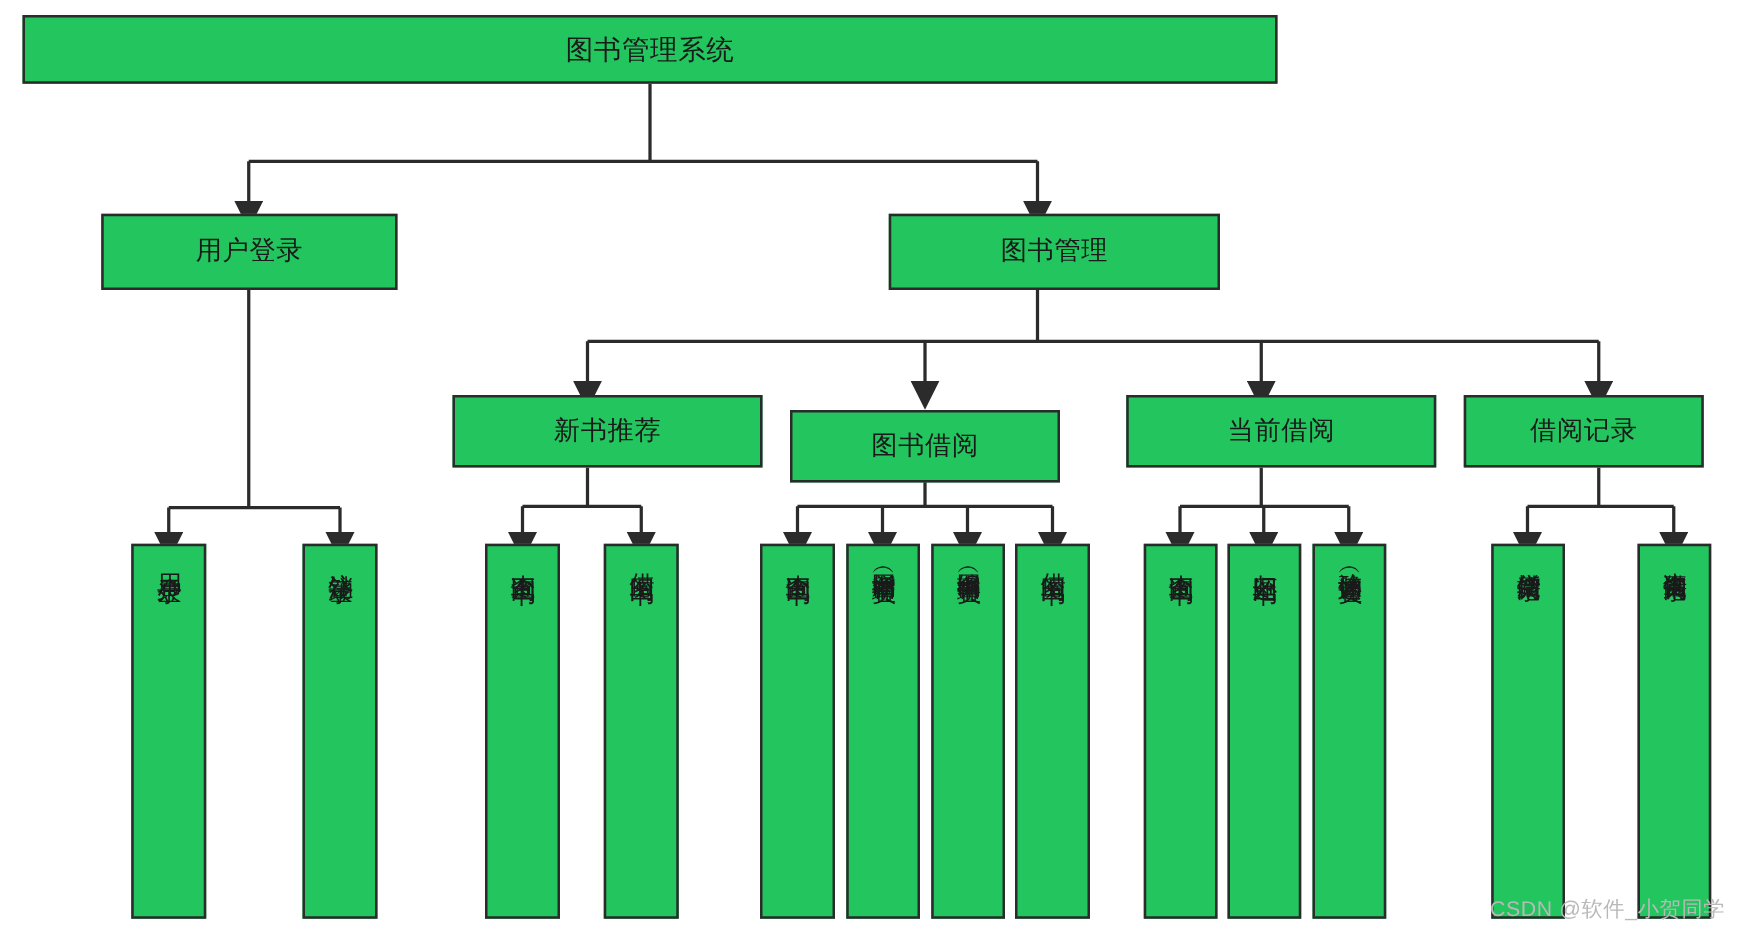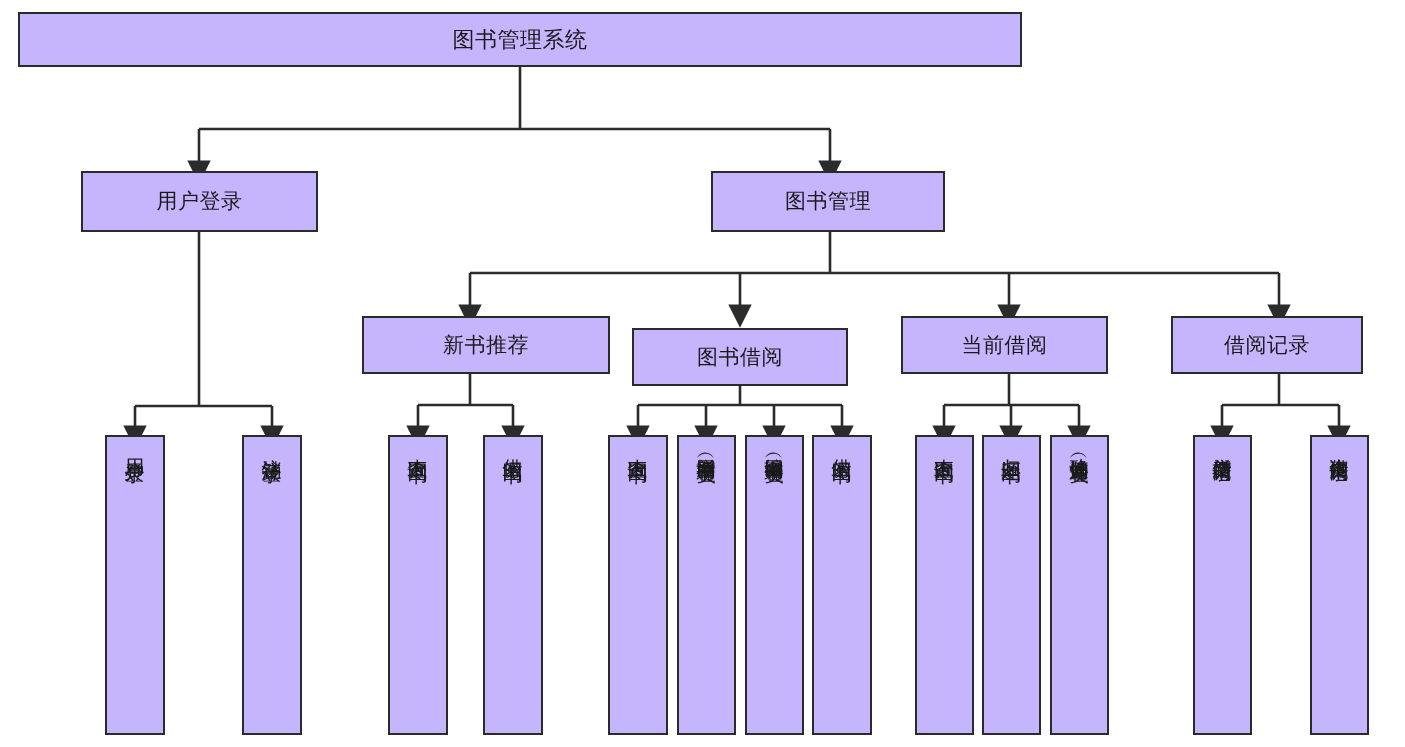--- a/index.html
+++ b/index.html
@@ -22,21 +22,21 @@
     position: absolute;
     left: 0;
     top: 0;
     width: 1405px;
     height: 747px;
     pointer-events: none;
   }
   .node {
     position: absolute;
     box-sizing: border-box;
-    background: #c4b5fd;
+    background: #22c55e;
     border: 2px solid #2b2b2b;
     display: flex;
     align-items: center;
     justify-content: center;
     color: #1a1a1a;
   }
   .node-label {
     display: block;
     text-align: center;
     line-height: 1.18;
@@ -135,33 +135,33 @@
   </svg>
 
   <div class="node horiz root" style="left:18px; top:12px; width:1004px; height:55px;">
     <span class="node-label">图书管理系统</span>
   </div>
 
   <div class="node horiz" style="left:81px; top:171px; width:237px; height:61px;">
     <span class="node-label">用户登录</span>
   </div>
 
-  <div class="node horiz" style="left:711px; top:171px; width:234px; height:61px;">
+  <div class="node horiz" style="left:711px; top:171px; width:265px; height:61px;">
     <span class="node-label">图书管理</span>
   </div>
 
   <div class="node horiz" style="left:362px; top:316px; width:248px; height:58px;">
     <span class="node-label">新书推荐</span>
   </div>
 
   <div class="node horiz" style="left:632px; top:328px; width:216px; height:58px;justify-content:center;">
     <span class="node-label">图书借阅</span>
   </div>
 
-  <div class="node horiz" style="left:901px; top:316px; width:207px; height:58px;">
+  <div class="node horiz" style="left:901px; top:316px; width:248px; height:58px;">
     <span class="node-label">当前借阅</span>
   </div>
 
   <div class="node horiz" style="left:1171px; top:316px; width:192px; height:58px;">
     <span class="node-label">借阅记录</span>
   </div>
 
   <div class="node vert" style="left:105px; top:435px; width:60px; height:300px;">
     <span class="node-label">用户登录</span>
   </div>
@@ -207,14 +207,17 @@
   </div>
 
   <div class="node vert tall" style="left:1193px; top:435px; width:59px; height:300px;">
     <span class="node-label">新增借阅记录</span>
   </div>
 
   <div class="node vert tall" style="left:1310px; top:435px; width:59px; height:300px;">
     <span class="node-label">查询借阅记录</span>
   </div>
 
+  <div class="watermark" style="left:1192px; top:716px;">
+    <span>CSDN @软件_小贺同学</span>
+  </div>
 
 </div>
 
 </body></html>

